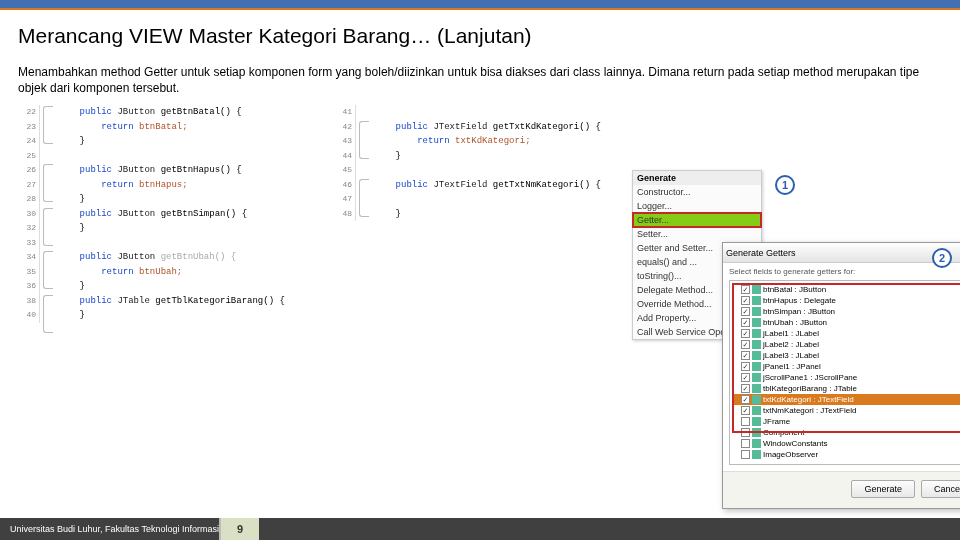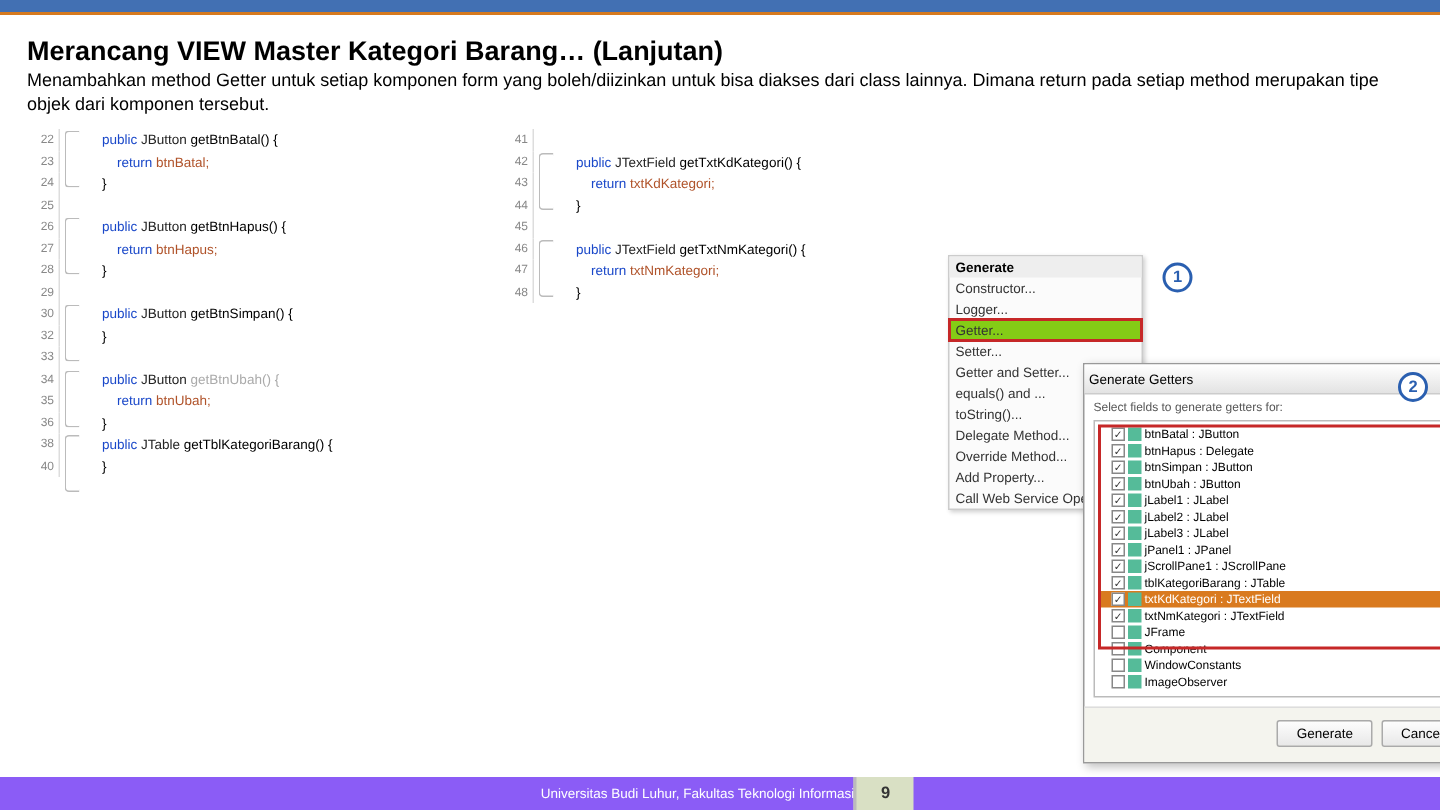--- a/index.html
+++ b/index.html
@@ -1,23 +1,23 @@
 <!DOCTYPE html>
 <html><head>
 <meta charset="utf-8">
 <style>
 * { margin:0; padding:0; box-sizing:border-box; }
 body { width:960px; height:540px; font-family:Arial,sans-serif; position:relative; background:#fff; overflow:hidden; }
 .topbar { height:10px; background:#4270b3; border-bottom:2px solid #d67a1f; }
 .slide { padding:14px 18px 0 18px; }
-h1 { font-size:18px; font-weight:bold; margin-bottom:0; }
+h1 { font-size:21px; font-weight:normal; margin-bottom:16px; }
 .desc { font-size:12px; line-height:1.35; margin-bottom:6px; }
 
 .codeblocks { display:flex; gap:6px; margin-top:4px; }
-.codeblock { background:#fff; font-family:Liberation Sans, sans-serif; font-size:9px; line-height:14.5px; padding:3px 2px; }
+.codeblock { background:#fff; font-family:Liberation Mono, monospace; font-size:9px; line-height:14.5px; padding:3px 2px; }
 .cb1 { width:310px; }
 .cb2 { width:280px; }
 .codeline { display:flex; }
 .ln { width:20px; text-align:right; color:#888; font-size:8px; padding-right:3px; border-right:1px solid #ddd; }
 .gut { width:18px; position:relative; }
 .brk { position:absolute; left:3px; top:1px; width:10px; height:38px; border:1px solid #bbb; border-right:none; border-radius:3px 0 0 3px; }
 .code { white-space:pre; }
 .kw { color:#1a48c9; }
 .typ { color:#222; }
 .ret { color:#b0532a; }
@@ -38,21 +38,21 @@
 .trow.sel { background:#d97a1f; color:#fff; }
 .cb { width:9px; height:9px; border:1px solid #888; background:#fff; display:inline-flex; align-items:center; justify-content:center; font-size:7px; color:#333; }
 .ic { width:9px; height:9px; background:#5b9; display:inline-block; }
 .dlgbtns { display:flex; justify-content:flex-end; gap:6px; padding:8px 6px 10px; background:#f4f4ee; border-top:1px solid #ddd; margin-top:6px; }
 .btn { font-size:9px; padding:3px 12px; background:linear-gradient(#fdfdfd,#e8e8e8); border:1px solid #aaa; border-radius:2px; }
 
 .callout { position:absolute; width:20px; height:20px; border-radius:50%; border:2px solid #2a5fb0; background:#fff; display:flex; align-items:center; justify-content:center; font-size:11px; font-weight:bold; color:#2a5fb0; }
 .c1 { right:165px; top:175px; }
 .c2 { right:8px; top:248px; }
 
-.footer { position:absolute; left:0; bottom:0; width:100%; height:22px; background:#8b5cf6; color:#fff; font-size:9px; display:flex; align-items:center; justify-content:center; padding:0 0 0 10px; }
+.footer { position:absolute; left:0; bottom:0; width:100%; height:22px; background:#404040; color:#fff; font-size:9px; display:flex; align-items:center; justify-content:flex-start; padding:0 0 0 10px; }
 .pagenum { width:40px; height:22px; background:#d9e0c4; color:#333; display:flex; align-items:center; justify-content:center; font-size:11px; font-weight:bold; border-left:2px solid #bbb; }
 </style>
 </head>
 <body>
 
 <div class="topbar"></div>
 <div class="slide">
   <h1>Merancang VIEW Master Kategori Barang… (Lanjutan)</h1>
   <p class="desc">Menambahkan method Getter untuk setiap komponen form yang boleh/diizinkan untuk bisa diakses dari class lainnya. Dimana return pada setiap method merupakan tipe objek dari komponen tersebut.</p>
 
@@ -91,25 +91,20 @@
           <div class="ln">27</div>
           <div class="gut"></div>
           <div class="code"><span class="kw">        return</span><span class="ret"> btnHapus;</span></div>
         </div>
         <div class="codeline">
           <div class="ln">28</div>
           <div class="gut"></div>
           <div class="code">    }</div>
         </div>
         <div class="codeline">
-          <div class="ln">29</div>
-          <div class="gut"></div>
-          <div class="code"></div>
-        </div>
-        <div class="codeline">
           <div class="ln">30</div>
           <div class="gut">
             <div class="brk"></div>
           </div>
           <div class="code">    <span class="kw">public</span><span class="typ"> JButton </span>getBtnSimpan() {</div>
         </div>
         <div class="codeline">
           <div class="ln">32</div>
           <div class="gut"></div>
           <div class="code">    }</div>
@@ -180,21 +175,20 @@
         <div class="codeline">
           <div class="ln">46</div>
           <div class="gut">
             <div class="brk"></div>
           </div>
           <div class="code">    <span class="kw">public</span><span class="typ"> JTextField </span>getTxtNmKategori() {</div>
         </div>
         <div class="codeline">
           <div class="ln">47</div>
           <div class="gut"></div>
-          <div class="code"><span class="kw">        return</span><span class="ret"> txtNmKategori;</span></div>
         </div>
         <div class="codeline">
           <div class="ln">48</div>
           <div class="gut"></div>
           <div class="code">    }</div>
         </div>
       </div>
   </div>
 </div>
 

